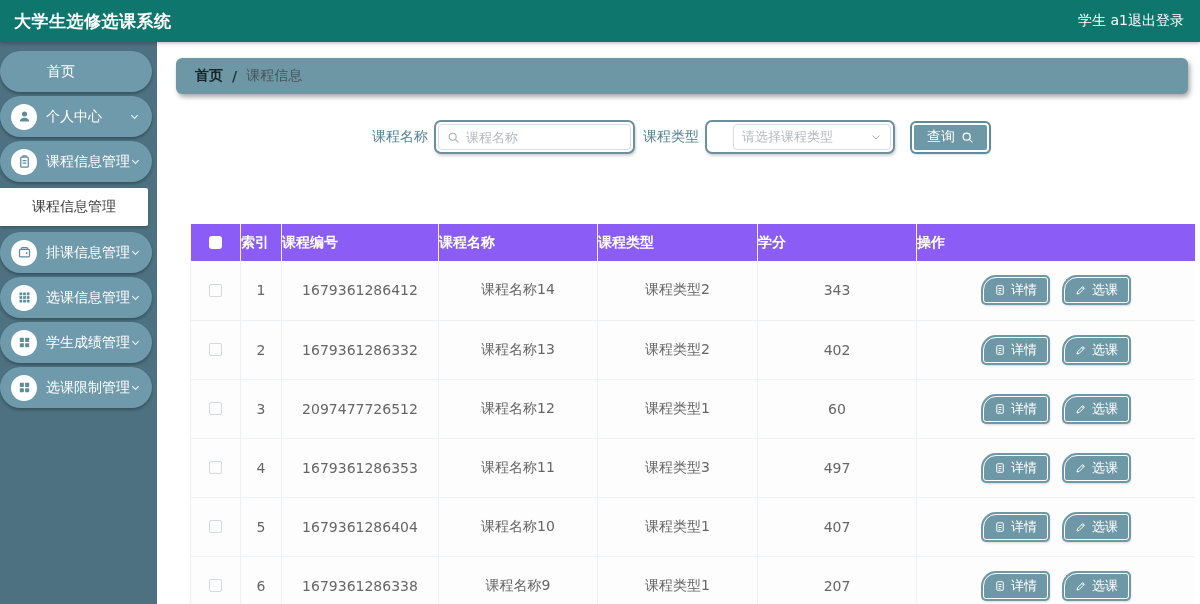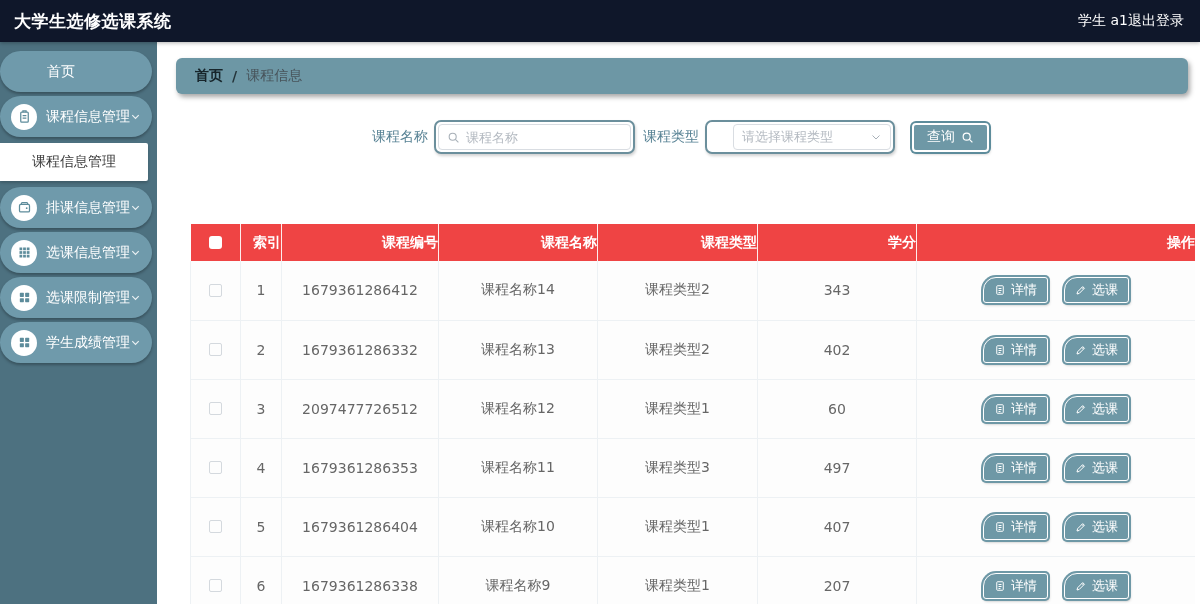--- a/index.html
+++ b/index.html
@@ -5,21 +5,21 @@
   * { margin:0; padding:0; box-sizing:border-box; }
   html,body { width:1200px; height:604px; overflow:hidden; }
   body {
     font-family:"DejaVu Sans","Liberation Sans",sans-serif;
     background:#ffffff; color:#666;
     position:relative;
   }
   
   .topbar{
     position:absolute; top:0; left:0; width:1200px; height:42px;
-    background:#0f172a; display:flex; align-items:center;
+    background:#0f766e; display:flex; align-items:center;
     padding:0 16px 0 14px; z-index:20;
     box-shadow:0 1px 4px rgba(0,0,0,.3);
   }
   .app-title{ color:#fff; font-weight:bold; font-size:17px; letter-spacing:.5px; }
   .top-spacer{ flex:1; }
   .top-user{ color:#fff; font-size:14px; cursor:pointer; }
   
   .sidebar{
     position:absolute; top:42px; left:0; width:157px; height:562px;
     background:#4d7180; padding-top:5px; z-index:10;
@@ -86,22 +86,22 @@
     background:#6e98a6; color:#fff; font-size:14px; font-family:inherit;
     border:2px solid #fff; border-radius:4px; height:29px; padding:4px 13px;
     display:flex; align-items:center; gap:6px; cursor:pointer; margin-left:2px;
     box-shadow:0 0 0 2px #5d8c9b, 1px 2px 3px rgba(0,0,0,.25);
   }
   .query-btn svg{ width:13px; height:13px; }
   
   .table-wrap{ margin:68px 5px 0 33px; }
   table{ width:100%; border-collapse:collapse; table-layout:fixed; font-size:14px; }
   thead th{
-    background:#ef4444; color:#fff; font-weight:bold; height:37px;
-    border-right:1px solid rgba(255,255,255,.9); text-align:right;
+    background:#8b5cf6; color:#fff; font-weight:bold; height:37px;
+    border-right:1px solid rgba(255,255,255,.9); text-align:left;
   }
   thead th:last-child{ border-right:none; }
   tbody td{
     height:59px; text-align:center; color:#666; background:#fdfdfd;
     border-right:1px solid #edf1f4; border-bottom:1px solid #edf1f4;
   }
   tbody td:first-child{ border-left:1px solid #edf1f4; }
   tbody td:last-child{ border-right:none; }
   .hdr-checkbox{
     width:13px; height:13px; background:#fff; border-radius:3px;
@@ -126,20 +126,34 @@
 <header class="topbar">
   <div class="app-title">大学生选修选课系统</div>
   <div class="top-spacer"></div>
   <span class="top-user">学生 a1</span>
   <span class="top-user">退出登录</span>
 </header>
 
 <aside class="sidebar" id="sidebar">
     <div class="menu-item no-icon">
       <span class="mi-label">首页</span>
+    </div>
+    <div class="menu-item">
+      <span class="icon-circle">
+        <svg viewBox="0 0 24 24" fill="currentColor">
+          <circle cx="12" cy="8" r="4"></circle>
+          <path d="M4.5 20c0-4.1 3.5-6.2 7.5-6.2s7.5 2.1 7.5 6.2z"></path>
+        </svg>
+      </span>
+      <span class="mi-label">个人中心</span>
+      <span class="mi-chevron">
+        <svg viewBox="0 0 24 24" fill="none" stroke="currentColor" stroke-width="2.6">
+          <path d="M5 9l7 7 7-7"></path>
+        </svg>
+      </span>
     </div>
     <div class="menu-item">
       <span class="icon-circle">
         <svg viewBox="0 0 24 24" fill="none" stroke="currentColor" stroke-width="2">
           <rect x="6" y="5" width="12" height="16" rx="1.5"></rect>
           <path d="M9.5 5V3h5v2"></path>
           <path d="M9 10.5h6M9 14.5h6"></path>
         </svg>
       </span>
       <span class="mi-label">课程信息管理</span>
@@ -188,37 +202,37 @@
     </div>
     <div class="menu-item">
       <span class="icon-circle">
         <svg viewBox="0 0 24 24" fill="currentColor">
           <rect x="4.5" y="4.5" width="6.5" height="6.5" rx="1"></rect>
           <rect x="13" y="4.5" width="6.5" height="6.5" rx="1"></rect>
           <rect x="4.5" y="13" width="6.5" height="6.5" rx="1"></rect>
           <rect x="13" y="13" width="6.5" height="6.5" rx="1"></rect>
         </svg>
       </span>
-      <span class="mi-label">选课限制管理</span>
+      <span class="mi-label">学生成绩管理</span>
       <span class="mi-chevron">
         <svg viewBox="0 0 24 24" fill="none" stroke="currentColor" stroke-width="2.6">
           <path d="M5 9l7 7 7-7"></path>
         </svg>
       </span>
     </div>
     <div class="menu-item">
       <span class="icon-circle">
         <svg viewBox="0 0 24 24" fill="currentColor">
           <rect x="4.5" y="4.5" width="6.5" height="6.5" rx="1"></rect>
           <rect x="13" y="4.5" width="6.5" height="6.5" rx="1"></rect>
           <rect x="4.5" y="13" width="6.5" height="6.5" rx="1"></rect>
           <rect x="13" y="13" width="6.5" height="6.5" rx="1"></rect>
         </svg>
       </span>
-      <span class="mi-label">学生成绩管理</span>
+      <span class="mi-label">选课限制管理</span>
       <span class="mi-chevron">
         <svg viewBox="0 0 24 24" fill="none" stroke="currentColor" stroke-width="2.6">
           <path d="M5 9l7 7 7-7"></path>
         </svg>
       </span>
     </div>
   </aside>
 
 <main class="main">
   <div class="breadcrumb">

